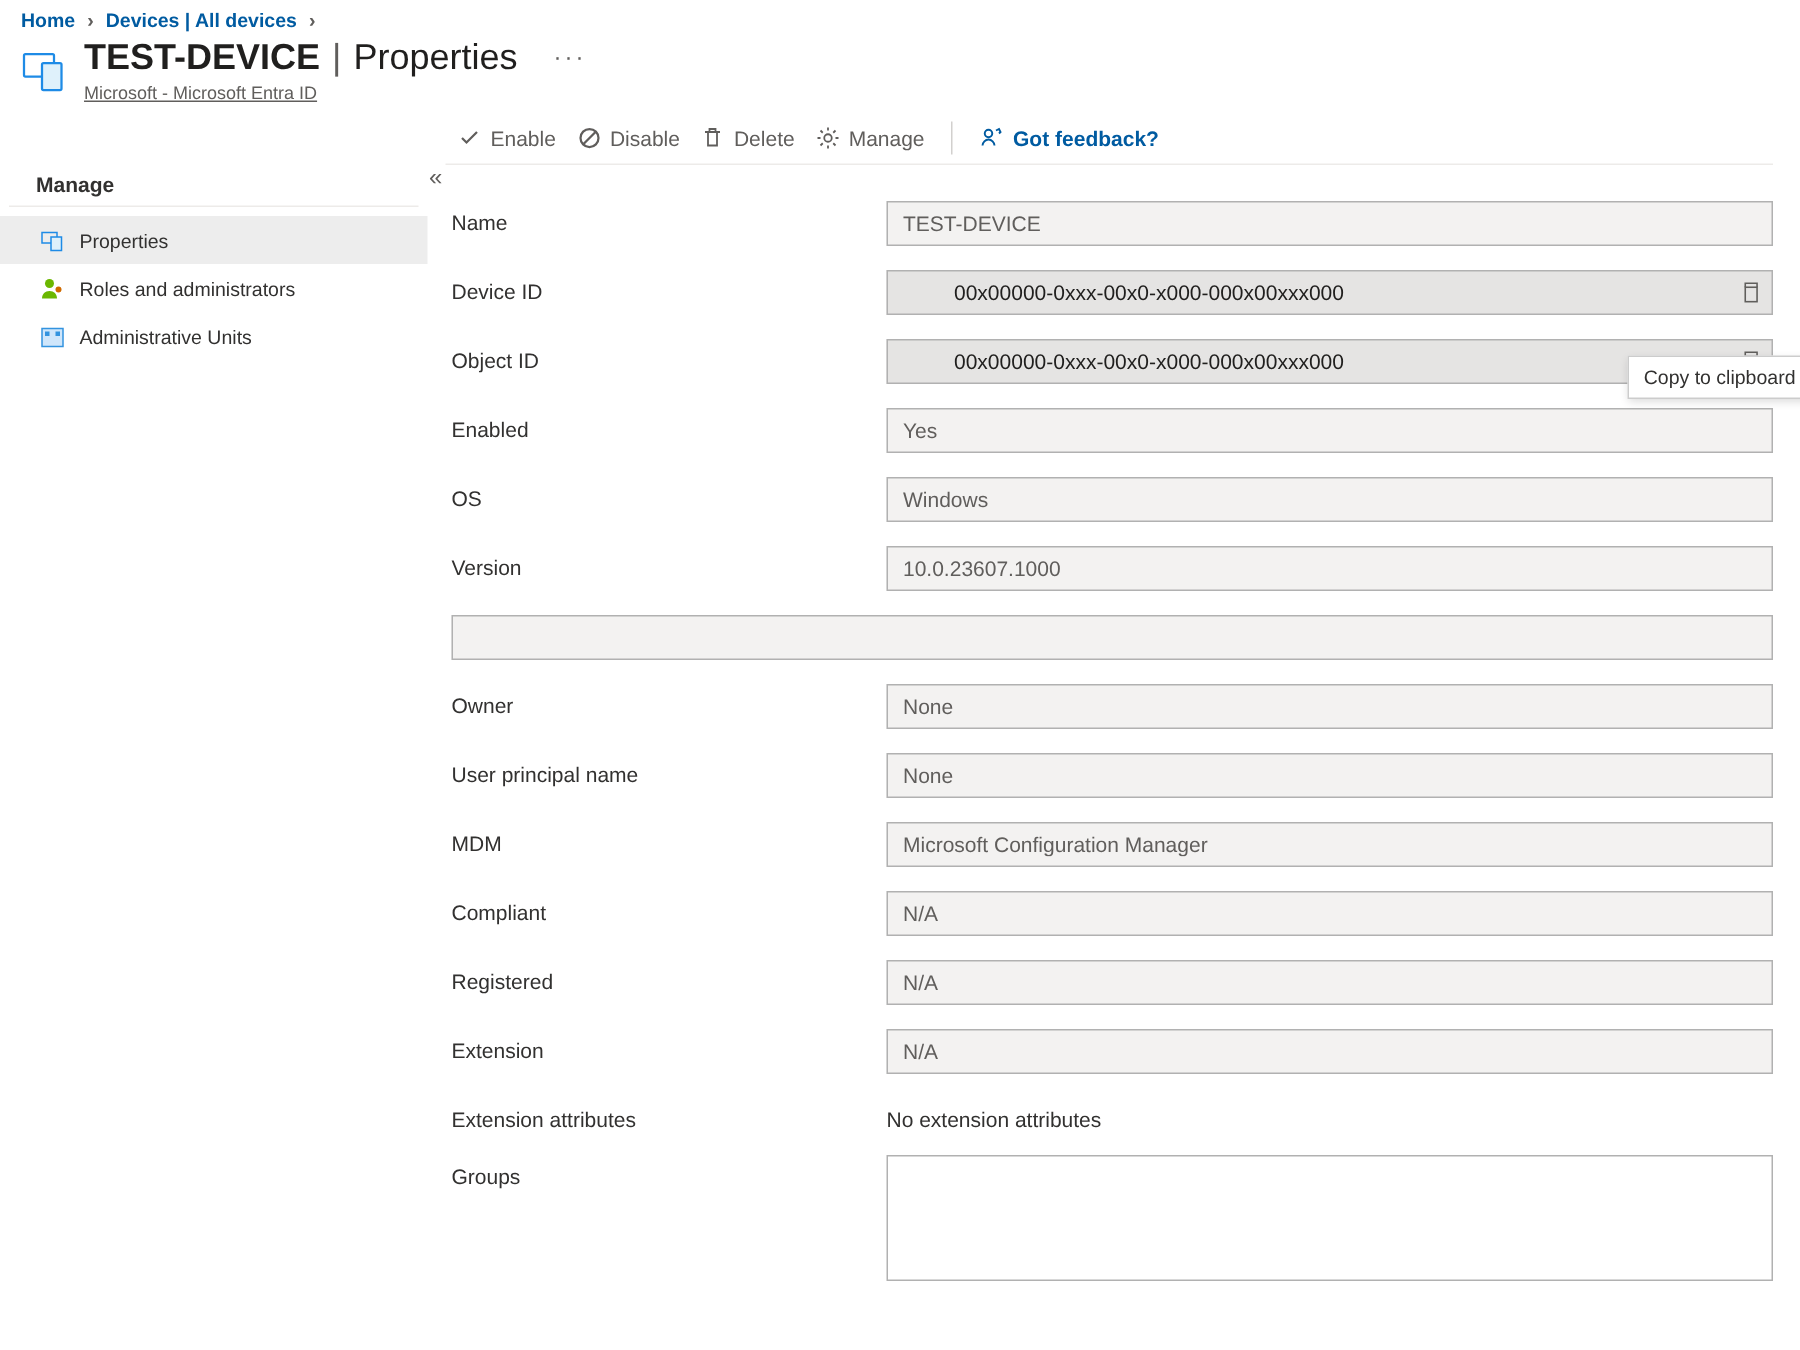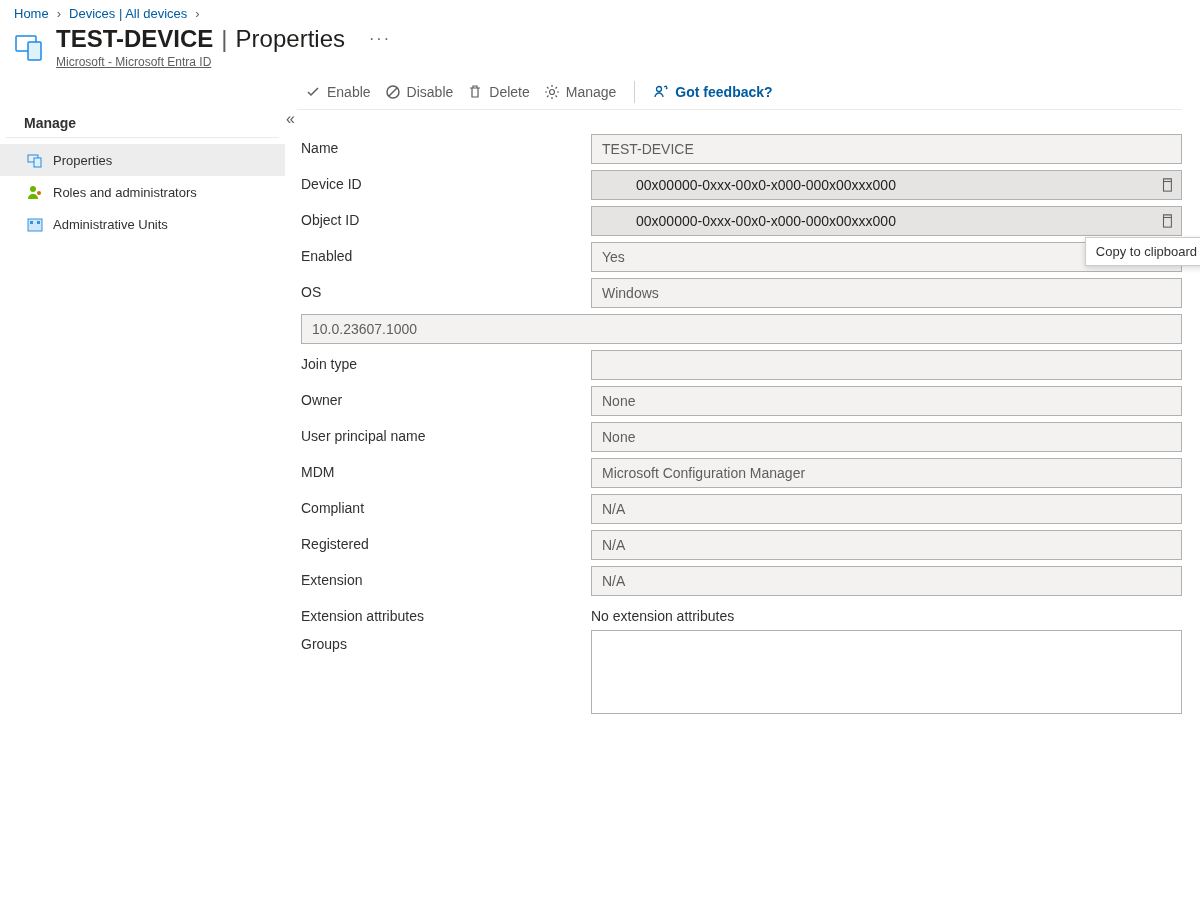--- a/index.html
+++ b/index.html
@@ -1,18 +1,18 @@
 <!DOCTYPE html>
 <html><head>
 <meta charset="utf-8">
 <style>
 * { box-sizing: border-box; margin: 0; padding: 0; }
 body { font-family: "Segoe UI", Arial, sans-serif; font-size: 13px; color: #323130; background: #fff; width: 1200px; height: 900px; overflow: hidden; }
 
-.breadcrumb { padding: 6px 14px 2px; font-size: 13px; color: #605e5c; display: flex; gap: 8px; }
+.breadcrumb { padding: 6px 14px 2px; font-size: 13px; color: #605e5c; display: flex; gap: 8px; font-weight: bold; }
 .breadcrumb .link { color: #005ba1; cursor: pointer; }
 .breadcrumb .sep { color: #605e5c; }
 
 .header { display: flex; align-items: center; padding: 2px 14px 6px 14px; }
 .header .icon { width: 34px; height: 34px; margin-right: 8px; display: flex; align-items: center; justify-content: center; }
 .header .icon svg { width: 34px; height: 34px; }
 .title-wrap { display: flex; flex-direction: column; }
 .title-line { display: flex; align-items: baseline; gap: 6px; }
 .title-bold { font-size: 24px; font-weight: 600; color: #201f1e; }
 .title-light { font-size: 24px; font-weight: 400; color: #201f1e; }
@@ -33,21 +33,21 @@
 
 .main { flex: 1; padding: 0 18px 0 12px; position: relative; }
 .toolbar { display: flex; align-items: center; gap: 14px; padding: 6px 8px; border-bottom: 1px solid #edebe9; color: #605e5c; }
 .tb-item { display: inline-flex; align-items: flex-end; gap: 6px; cursor: pointer; color: #605e5c; font-size: 14px; }
 .tb-item svg { width: 16px; height: 16px; }
 .tb-divider { width: 1px; height: 22px; background: #d2d0ce; margin: 0 4px; }
 .tb-feedback { color: #005ba1; font-weight: bold; }
 .tb-feedback svg { stroke:#005ba1; }
 
 .form { padding: 24px 0 0 4px; position: relative;}
-.row { display: flex; align-items: flex-start; margin-bottom: 6px; }
+.row { display: flex; align-items: flex-start; margin-bottom: 16px; }
 .row .label { width: 290px; font-size: 14px; color: #323130; padding-top: 6px;}
 .row .field { flex: 1; position: relative; }
 .row input.text { width: 100%; height: 30px; border: 1px solid #b1b1b1; background: #f3f2f1; color: #605e5c; font-size: 14px; padding: 4px 34px 4px 10px; outline: none; }
 .row input.text.dark { background: #e5e4e3; color: #201f1e; padding-left: 44px; }
 .row textarea.text { width: 100%; height: 84px; border: 1px solid #b1b1b1; background: #fff; resize: none; padding: 6px 10px; font-family: inherit; }
 .copy-btn { position: absolute; right: 4px; top: 4px; width: 22px; height: 22px; display:flex; align-items:center; justify-content:center; cursor:pointer; color:#605e5c; }
 .ext-value { font-size: 14px; color: #323130; padding-top: 6px;}
 
 .tooltip { position: absolute; right: -8px; top: 162px; background: #fff; border: 1px solid #ccc; box-shadow: 0 2px 6px rgba(0,0,0,.15); padding: 6px 10px; font-size: 13px; color: #323130; white-space: nowrap; z-index: 10;}
 </style>
@@ -195,25 +195,25 @@
         <div class="label">Enabled</div>
         <div class="field"><input class="text" readonly="" value="Yes" style=""></div>
       </div>
 
       <div class="row">
         <div class="label">OS</div>
         <div class="field"><input class="text" readonly="" value="Windows" style=""></div>
       </div>
 
       <div class="row">
+        <div class="label">Version</div>
         <div class="field"><input class="text" readonly="" value="10.0.23607.1000" style=""></div>
       </div>
 
       <div class="row">
-        <div class="label">Join type</div>
         <div class="field"><input class="text" readonly="" value="" style=""></div>
       </div>
 
       <div class="row">
         <div class="label">Owner</div>
         <div class="field"><input class="text" readonly="" value="None" style=""></div>
       </div>
 
       <div class="row">
         <div class="label">User principal name</div>

